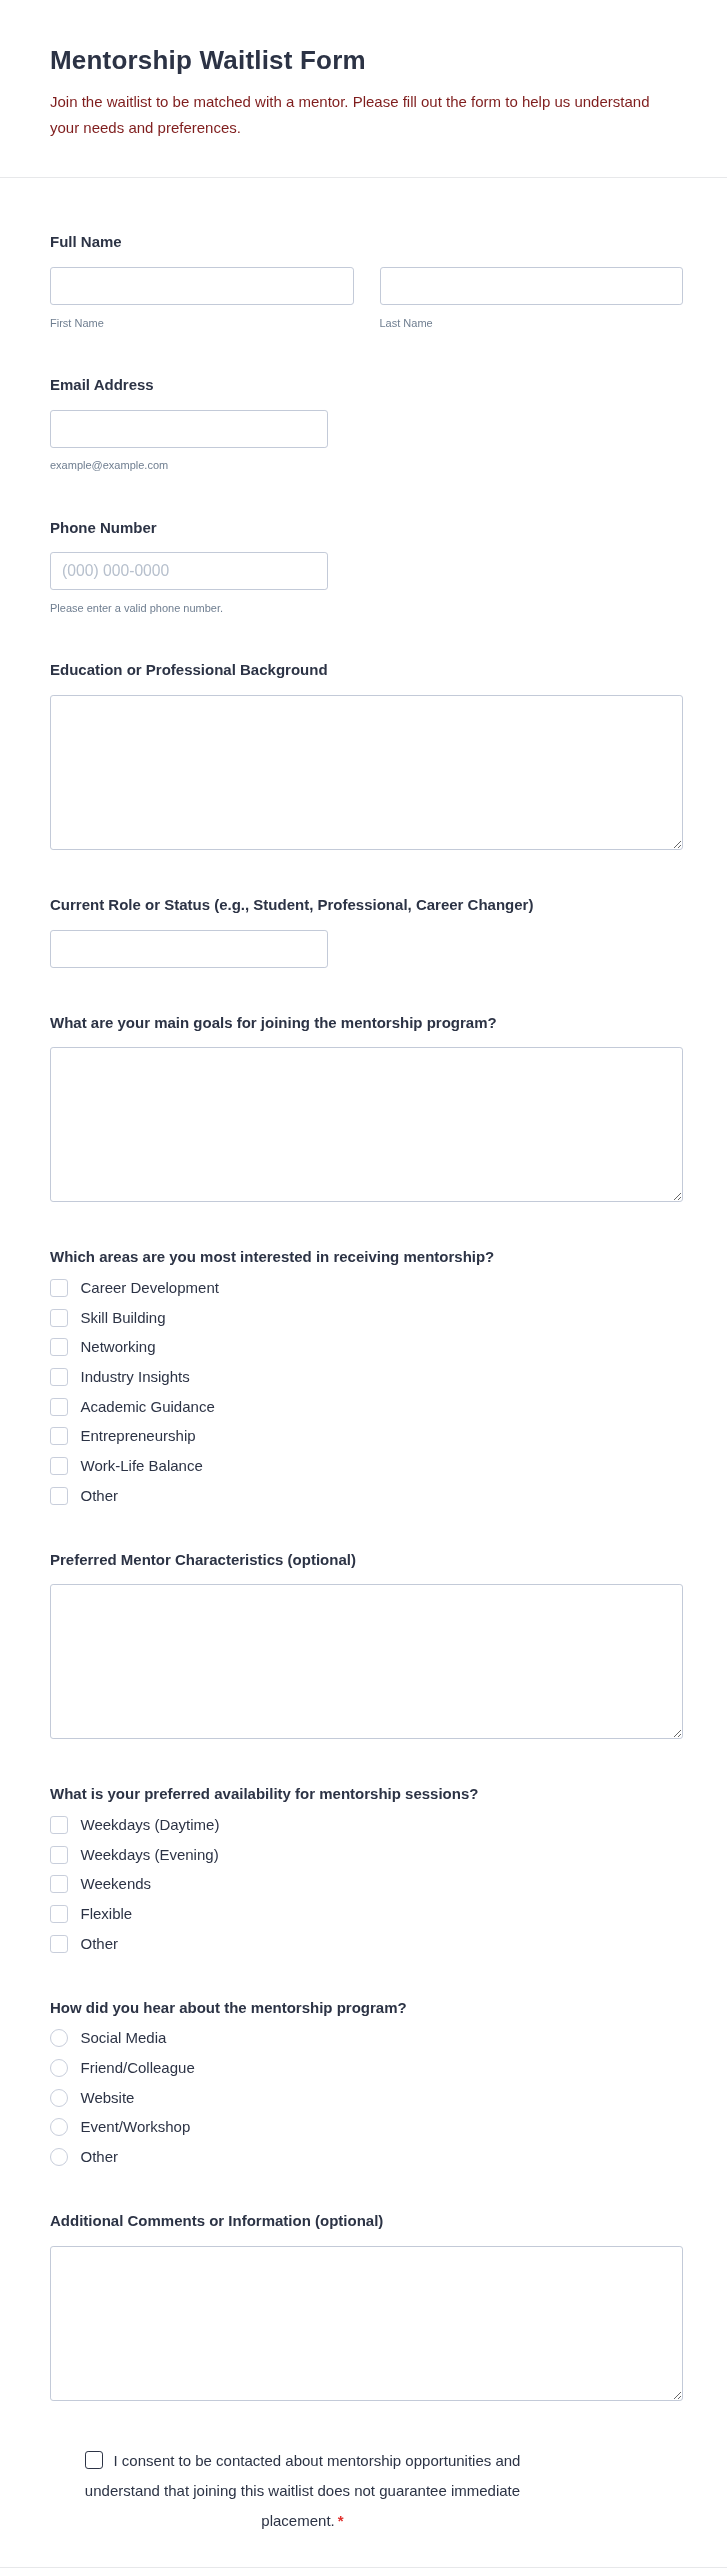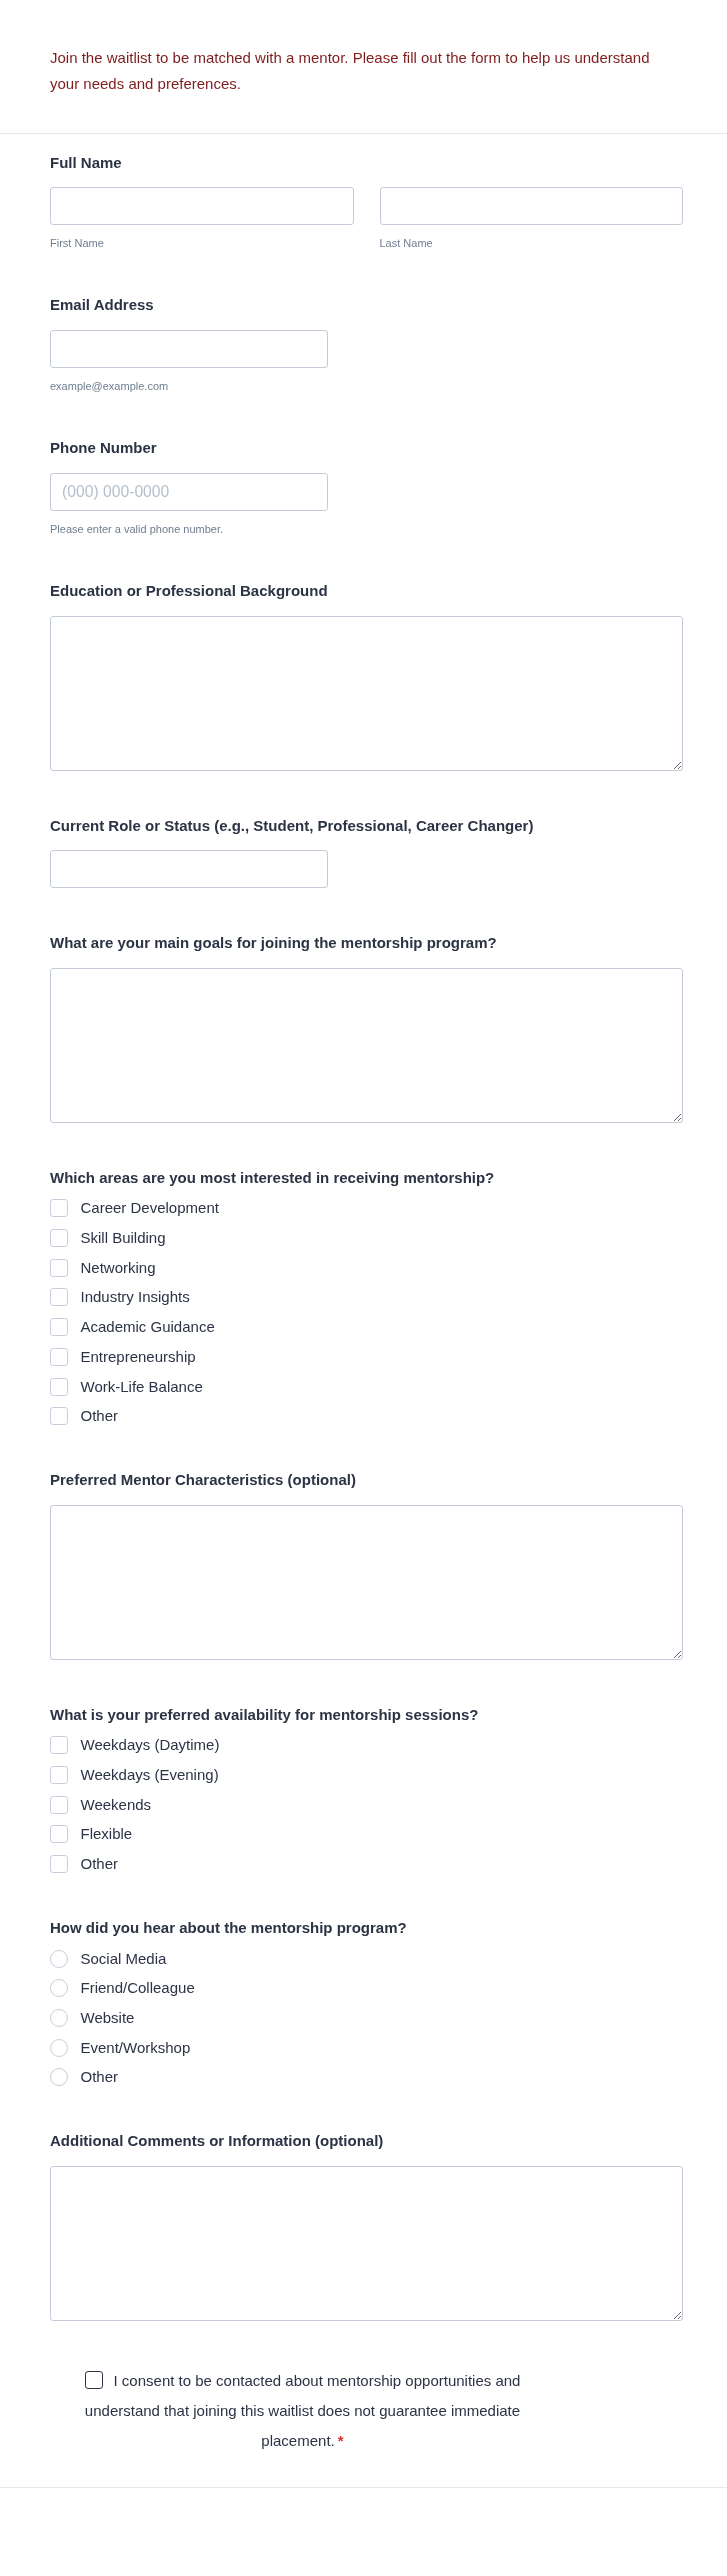--- a/index.html
+++ b/index.html
@@ -21,21 +21,21 @@
   }
   .subtitle {
     font-size: 15px;
     line-height: 26px;
     color: #7f1d1d;
     max-width: 604px;
   }
 
   .divider { width: 100%; height: 0.8px; background: #e7e8ea; }
 
-  main { padding: 19px 45px 0 50px; }
+  main { padding: 55px 45px 0 50px; }
 
   .q { margin-bottom: 45px; }
   .q-label {
     display: block;
     font-size: 15px;
     font-weight: 600;
     color: #2c3345;
     line-height: 19px;
     margin-bottom: 15.7px;
   }
@@ -129,20 +129,21 @@
   .req { color: #e0312e; font-weight: 700; margin-left: 3.1px; }
 
   footer { padding: 30px 0 40px 0; text-align: center; }
 </style>
 </head>
 <body>
 
 <div class="page">
 
   <header>
+    <h1>Mentorship Waitlist Form</h1>
     <p class="subtitle">Join the waitlist to be matched with a mentor. Please fill out the form to help us understand your needs and preferences.</p>
   </header>
 
   <div class="divider"></div>
 
   <main>
 
     <div class="q">
       <label class="q-label">Full Name</label>
       <div class="name-row">

